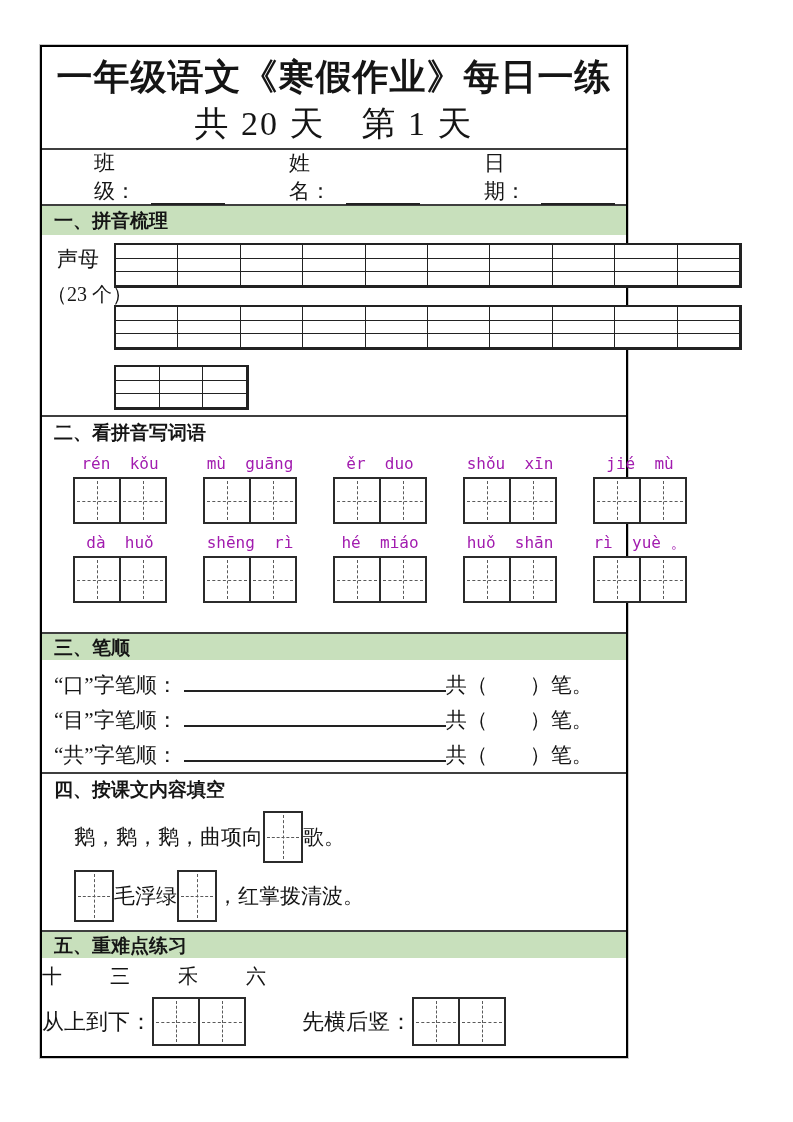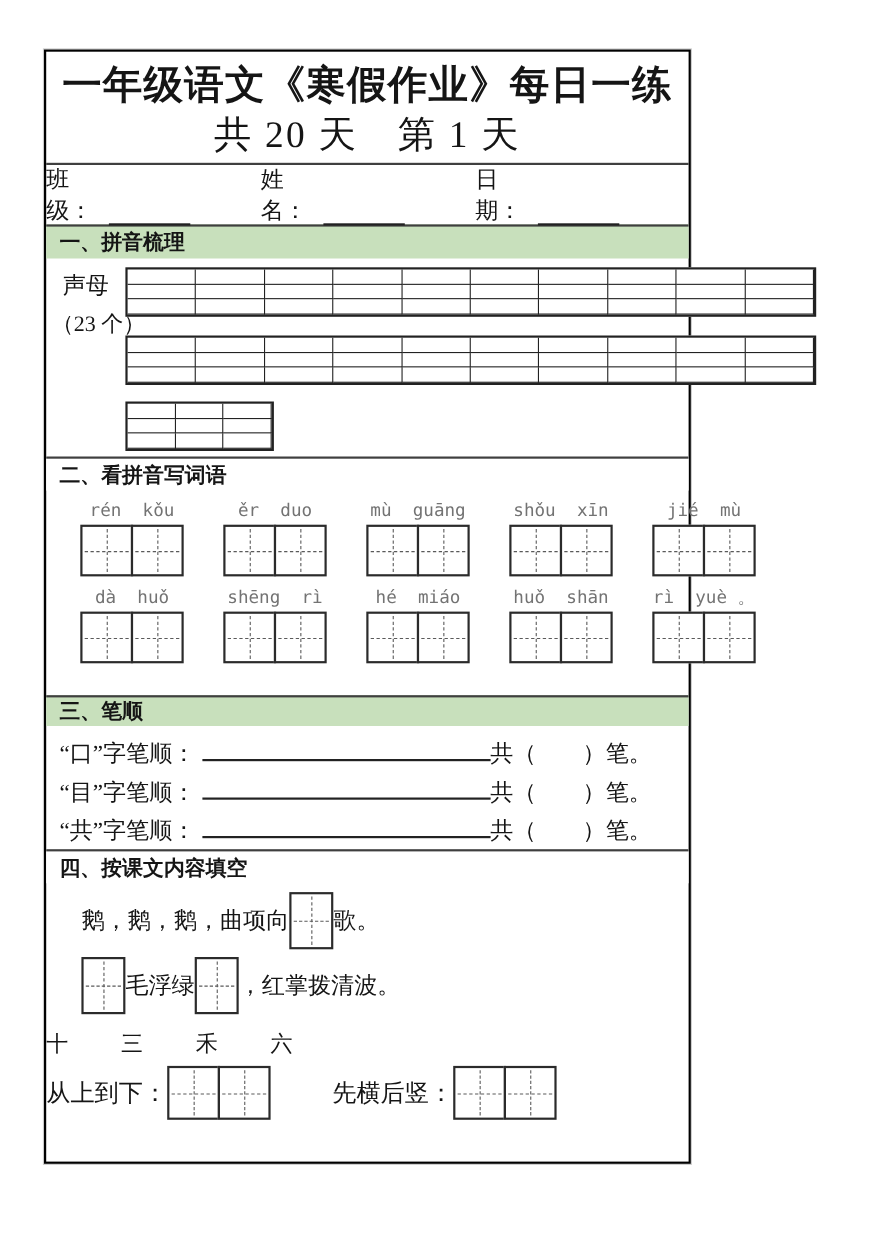--- a/index.html
+++ b/index.html
@@ -8,21 +8,21 @@
 
   .page { position:absolute; left:40px; top:45px; width:588px; height:1013px;
           border:2px solid #000000; box-shadow:0 0 0 1px #c9c9c9; background:#fff; }
 
   
   .title-block { height:101px; text-align:center; padding-top:5px; }
   .title-1 { font-size:36px; font-weight:bold; line-height:50px; letter-spacing:1px; }
   .title-2 { font-size:34px; font-weight:normal; line-height:44px; letter-spacing:2px; }
 
   .info-row { height:56px; border-top:2px solid #3f3f3f; display:flex; align-items:center;
-              font-size:21px; }
+              padding-left:52px; font-size:21px; }
   .info-group { display:flex; align-items:flex-end; margin-right:64px; }
   .info-blank { display:inline-block; width:86px; height:26px; border-bottom:2px solid #222; margin-left:3px; }
 
   
   .banner { border-top:2px solid #3f3f3f; background:#c8e0bc;
             font-family:"Liberation Sans","DejaVu Sans",sans-serif; font-weight:bold;
             font-size:19px; line-height:22px; padding:4px 0 0 12px; }
   .banner.h31 { height:31px; } .banner.h28 { height:28px; padding-top:3px; }
   .plain-head { border-top:2px solid #3f3f3f; background:#fff; height:31px;
             font-family:"Liberation Sans","DejaVu Sans",sans-serif; font-weight:bold;
@@ -46,21 +46,21 @@
   .tzg::before { content:""; position:absolute; left:50%; top:2px; bottom:2px; border-left:1.5px dashed #5a5a5a; }
   .tzg::after  { content:""; position:absolute; top:50%; left:2px; right:2px; border-top:1.5px dashed #5a5a5a; }
   .tzg.tall { width:40px; height:52px; }
   .tzg.h49 { height:49px; }
 
   
   .s2 { height:186px; padding-top:8px; }
   .pin-row { display:flex; padding-left:31px; margin-bottom:9px; }
   .pin-item { width:94px; margin-right:36px; display:flex; flex-direction:column; align-items:center; }
   .pin-label { font-family:"DejaVu Sans Mono",monospace; font-size:16px; height:23px;
-               white-space:pre; color:#737373; }
+               white-space:pre; color:#a21caf; }
 
   
   .s3 { height:112px; padding:7px 0 0 12px;font-family:Liberation Serif, serif; }
   .s3-line { font-size:21px; line-height:34px; white-space:nowrap; }
   .s3-blank { display:inline-block; width:262px; height:25px; border-bottom:2px solid #222; margin:0 0 0 6px; }
 
   
   .s4 { height:127px; padding-top:4px; }
   .s4-line { display:flex; align-items:center; padding-left:32px; font-size:21px; height:60px; }
   .s4-line.second { height:58px; }
@@ -181,28 +181,28 @@
   <div class="s2">
     <div class="pin-row">
       <div class="pin-item">
         <div class="pin-label">rén  kǒu</div>
         <div class="tzg-pair">
             <div class="tzg"></div>
             <div class="tzg"></div>
           </div>
       </div>
       <div class="pin-item">
+        <div class="pin-label">mù  guāng</div>
+        <div class="tzg-pair">
+            <div class="tzg"></div>
+            <div class="tzg"></div>
+          </div>
+      </div>
+      <div class="pin-item">
         <div class="pin-label">ěr  duo</div>
-        <div class="tzg-pair">
-            <div class="tzg"></div>
-            <div class="tzg"></div>
-          </div>
-      </div>
-      <div class="pin-item">
-        <div class="pin-label">mù  guāng</div>
         <div class="tzg-pair">
             <div class="tzg"></div>
             <div class="tzg"></div>
           </div>
       </div>
       <div class="pin-item">
         <div class="pin-label">shǒu  xīn</div>
         <div class="tzg-pair">
             <div class="tzg"></div>
             <div class="tzg"></div>
@@ -276,20 +276,21 @@
       <span>歌。</span>
     </div>
     <div class="s4-line second">
       <span class="tzg tall"></span>
       <span>毛浮绿</span>
       <span class="tzg tall"></span>
       <span>，红掌拨清波。</span>
     </div>
   </div>
 
+  <div class="banner h28">五、重难点练习</div>
   <div class="s5">
     <div class="s5-chars">十　三　禾　六</div>
     <div class="s5-row">
       <span>从上到下：</span>
       <span class="tzg-pair">
           <span class="tzg h49"></span>
           <span class="tzg h49"></span>
         </span>
       <span class="s5-gap"></span>
       <span>先横后竖：</span>

